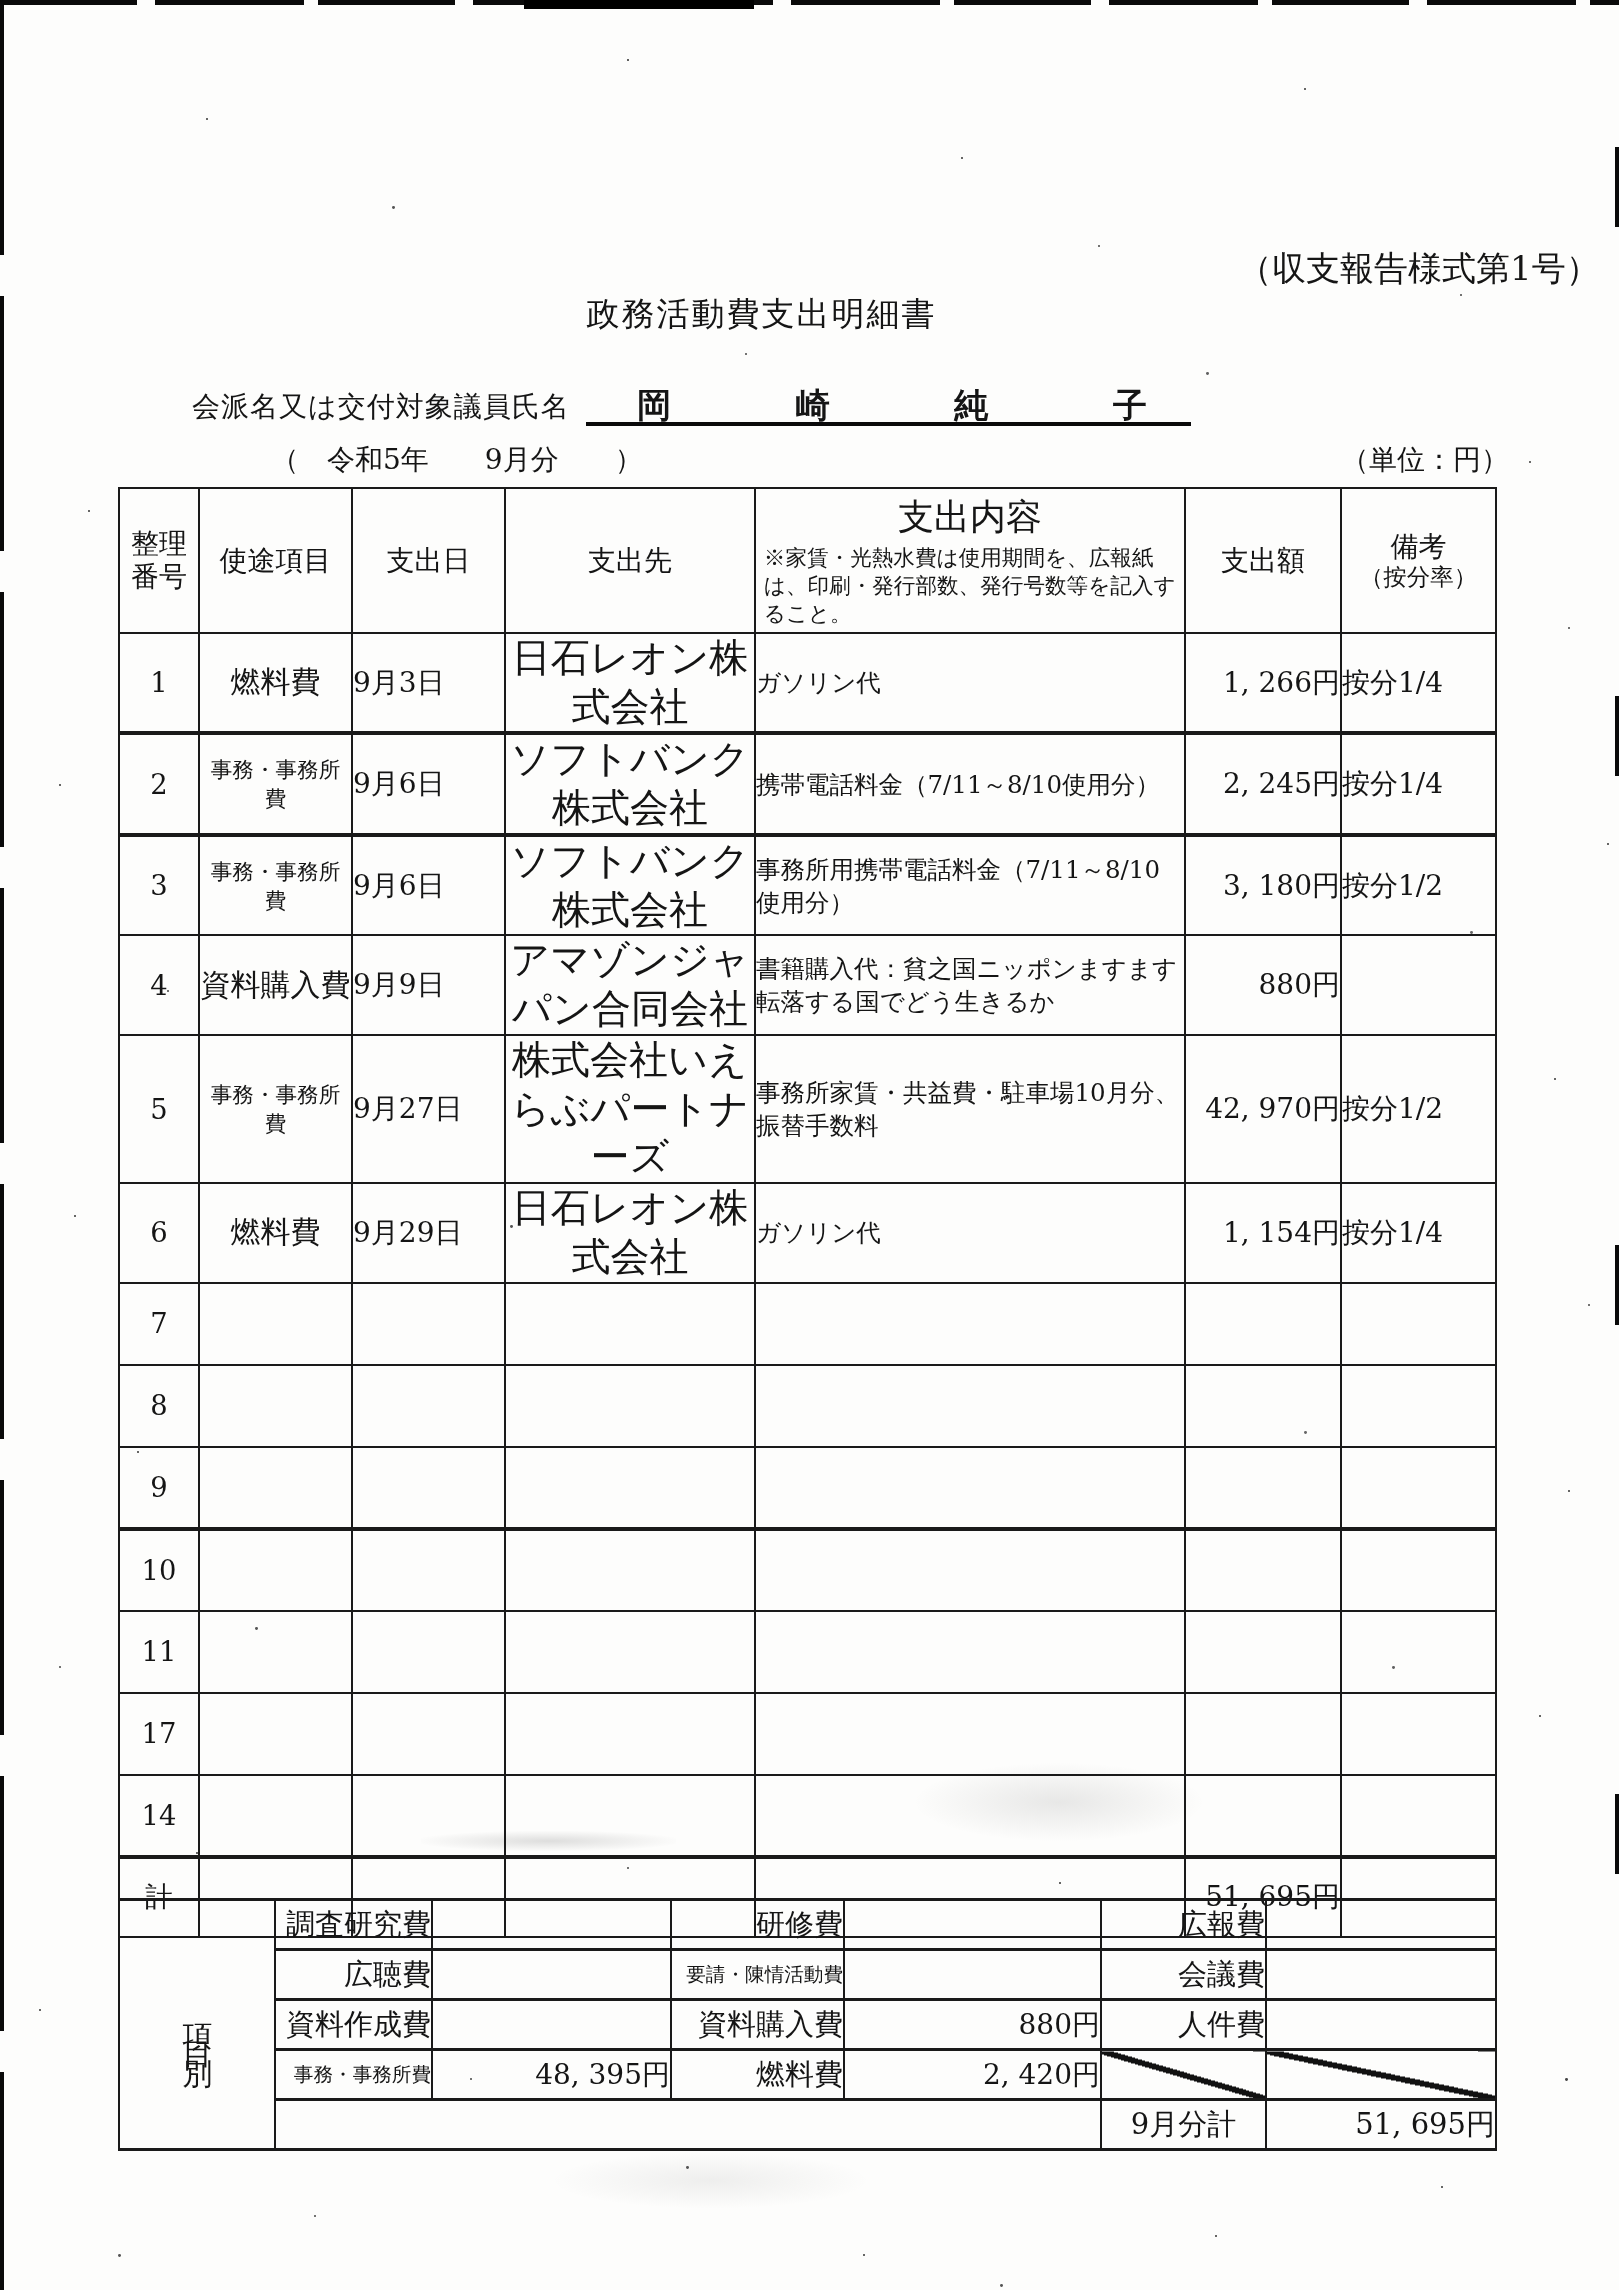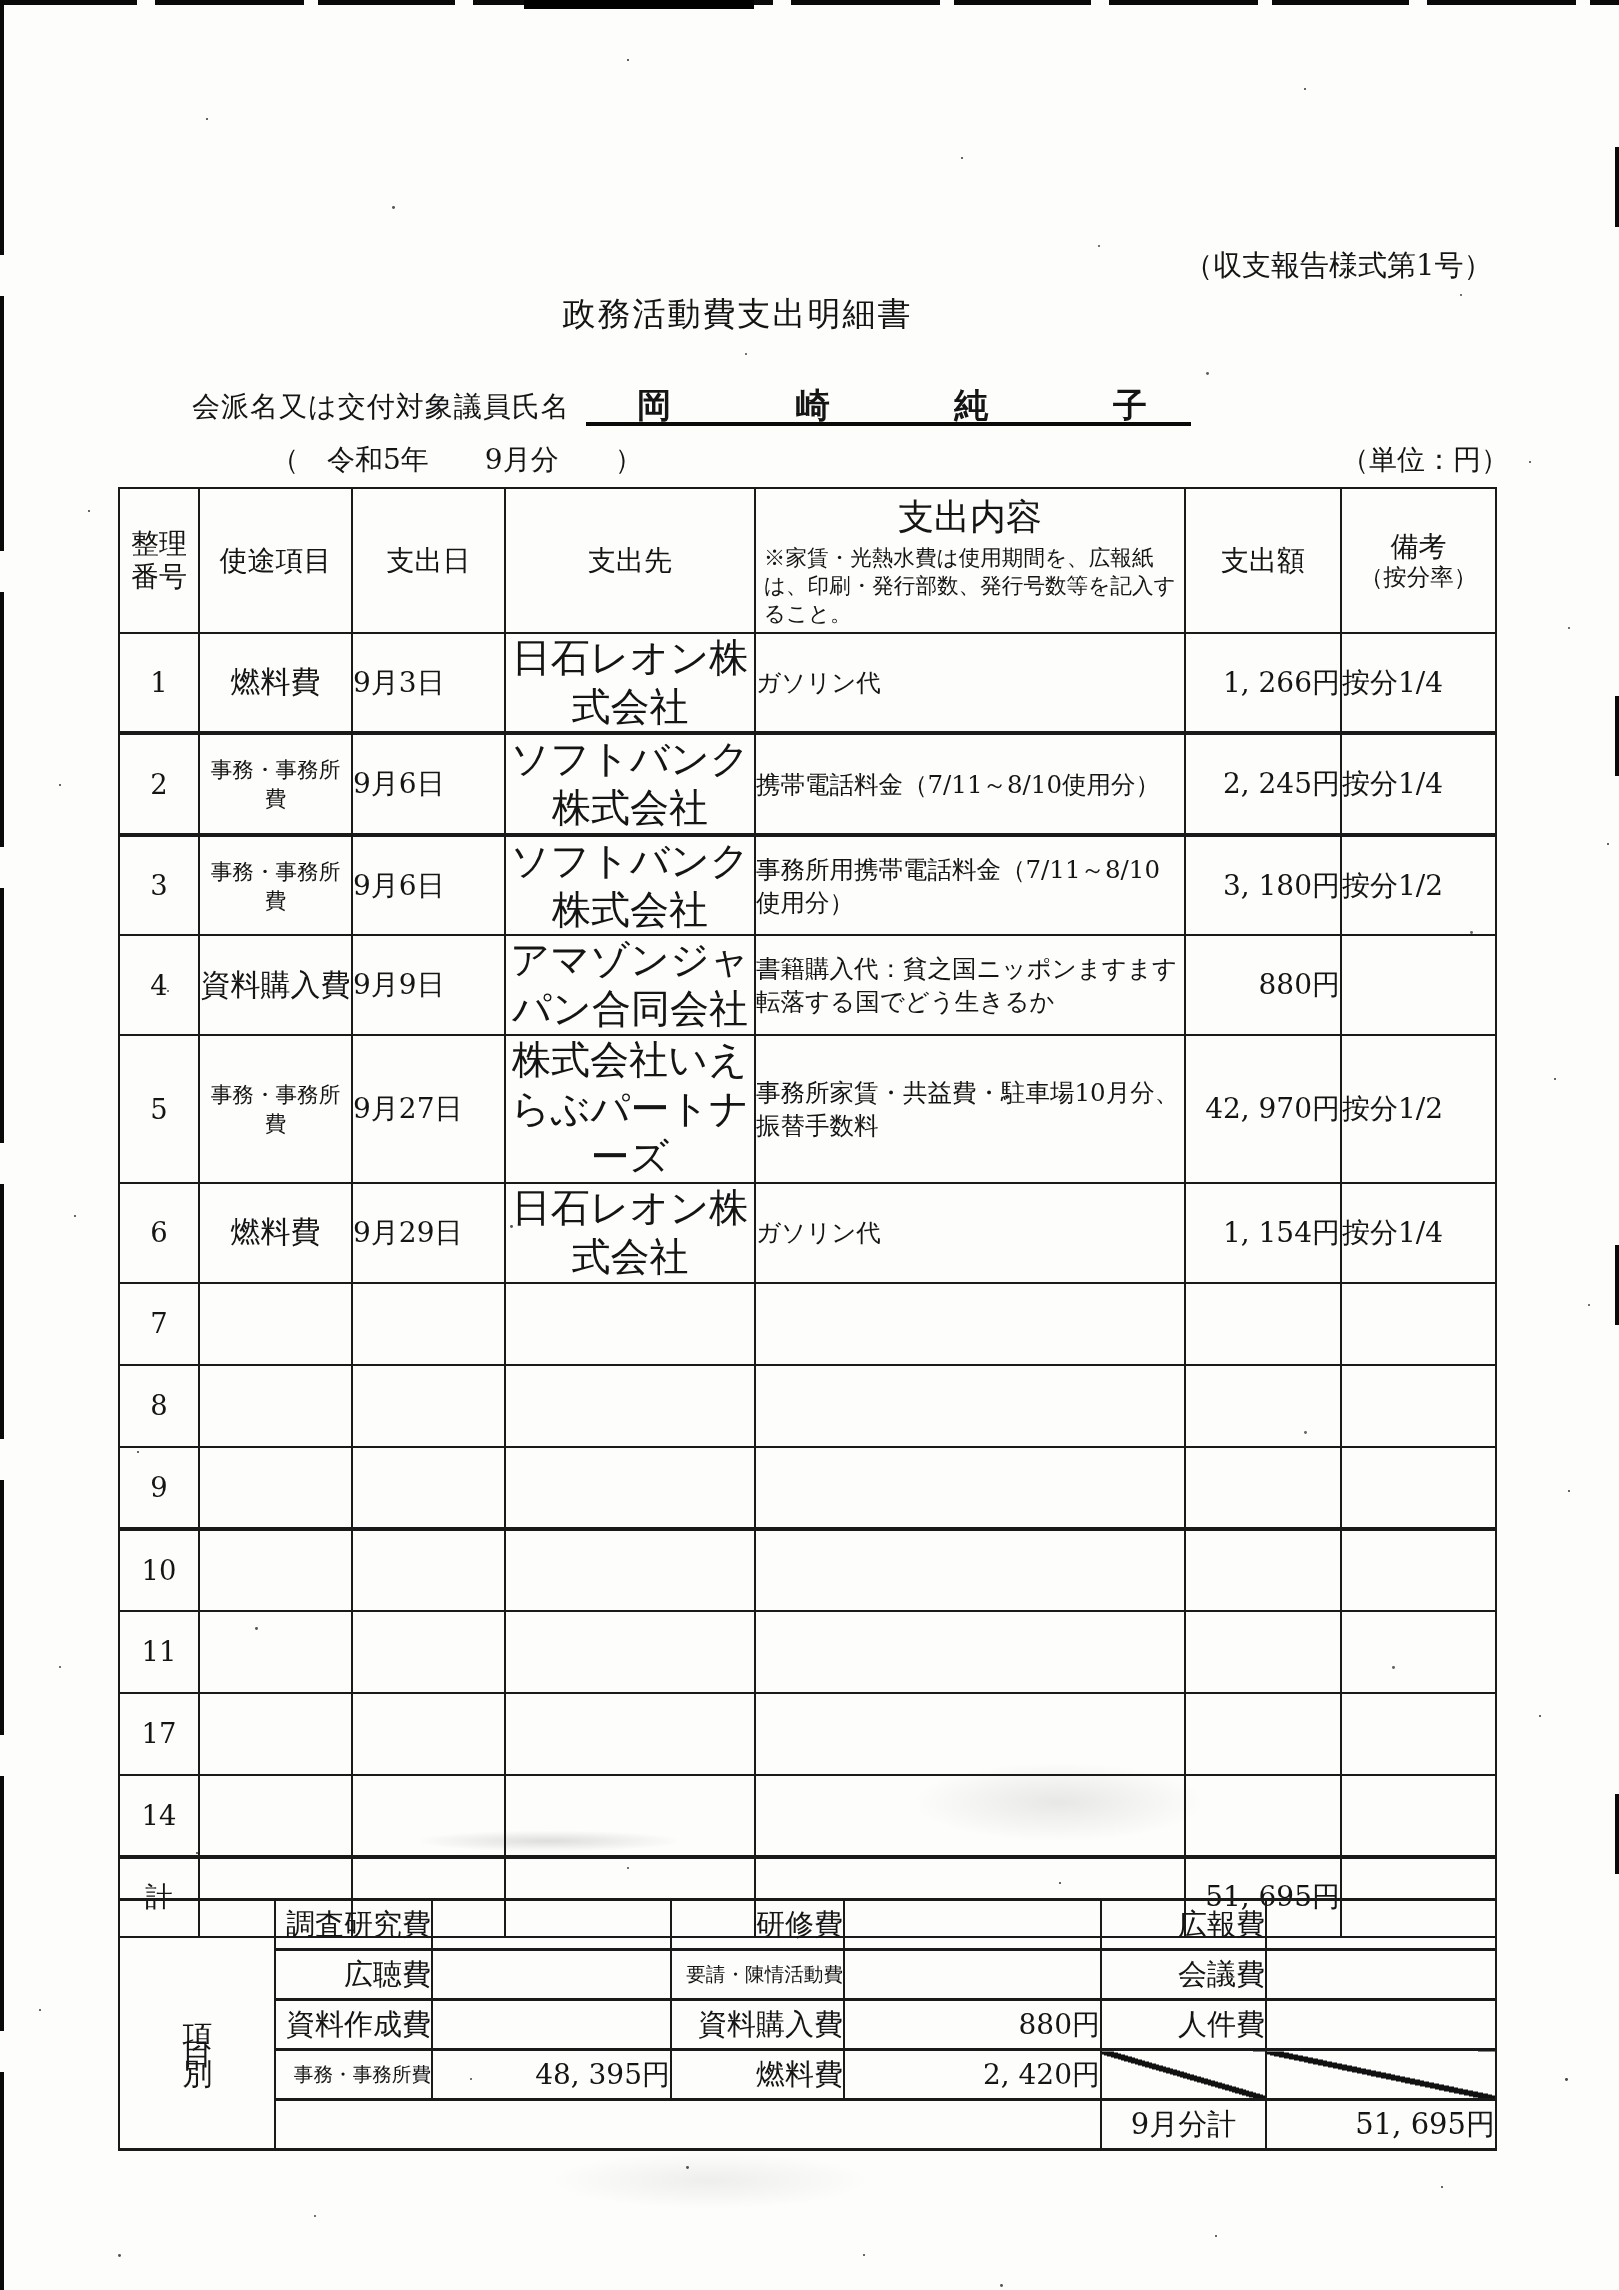--- a/index.html
+++ b/index.html
@@ -30,22 +30,22 @@
     box-shadow:392px 206px 0 0 #555,1206px 372px 0 0 #606060,294px 686px 0 0 #555,1470px 931px 0 0 #666,
     510px 1225px 0 0 #555,1304px 1431px 0 0 #666,255px 1627px 0 0 #555,1392px 1666px 0 0 #606060,
     686px 2166px 0 0 #555,1000px 2284px 0 0 #555,1565px 2078px 0 0 #444,118px 2254px 0 0 #555;}
   .smudge1{position:absolute;left:912px;top:1762px;width:294px;height:80px;
     background:radial-gradient(ellipse at center,rgba(40,40,40,0.10),rgba(40,40,40,0) 70%);}
   .smudge2{position:absolute;left:549px;top:2152px;width:323px;height:57px;
     background:radial-gradient(ellipse at center,rgba(40,40,40,0.07),rgba(40,40,40,0) 70%);}
   .smudge3{position:absolute;left:421px;top:1831px;width:255px;height:19.6px;
     background:radial-gradient(ellipse at center,rgba(30,30,30,0.14),rgba(30,30,30,0) 75%);}
   
-  .form-note{position:absolute;left:1184px;top:246px;font-size:29px;white-space:nowrap;}
-  .doc-title{position:absolute;left:0;top:292px;width:1475px;text-align:center;font-size:33px;letter-spacing:2px;}
+  .form-note{position:absolute;left:1238px;top:246px;font-size:34px;white-space:nowrap;}
+  .doc-title{position:absolute;left:0;top:292px;width:1475px;text-align:center;font-size:33px;letter-spacing:2px;padding-left:24px;}
   .name-label{position:absolute;left:192px;top:388px;font-size:28px;letter-spacing:1px;white-space:nowrap;}
   .name-underline{position:absolute;left:586px;top:422px;width:605px;height:3.9px;background:#0a0a0a;}
   .name-chars{position:absolute;left:637px;top:383px;width:510px;display:flex;justify-content:space-between;
     font-size:34px;font-weight:bold;}
   .period{position:absolute;left:227px;top:441px;font-size:28px;white-space:nowrap;margin-left:44px;}
   .unit-note{position:absolute;left:1341px;top:441px;font-size:28px;white-space:nowrap;}
   
   table{border-collapse:collapse;table-layout:fixed;}
   .main-table{position:absolute;left:118px;top:487px;width:1377px;}
   .main-table td,.main-table th{border:solid #1a1a1a;border-width:2.9px 2px;padding:0;overflow:hidden;

